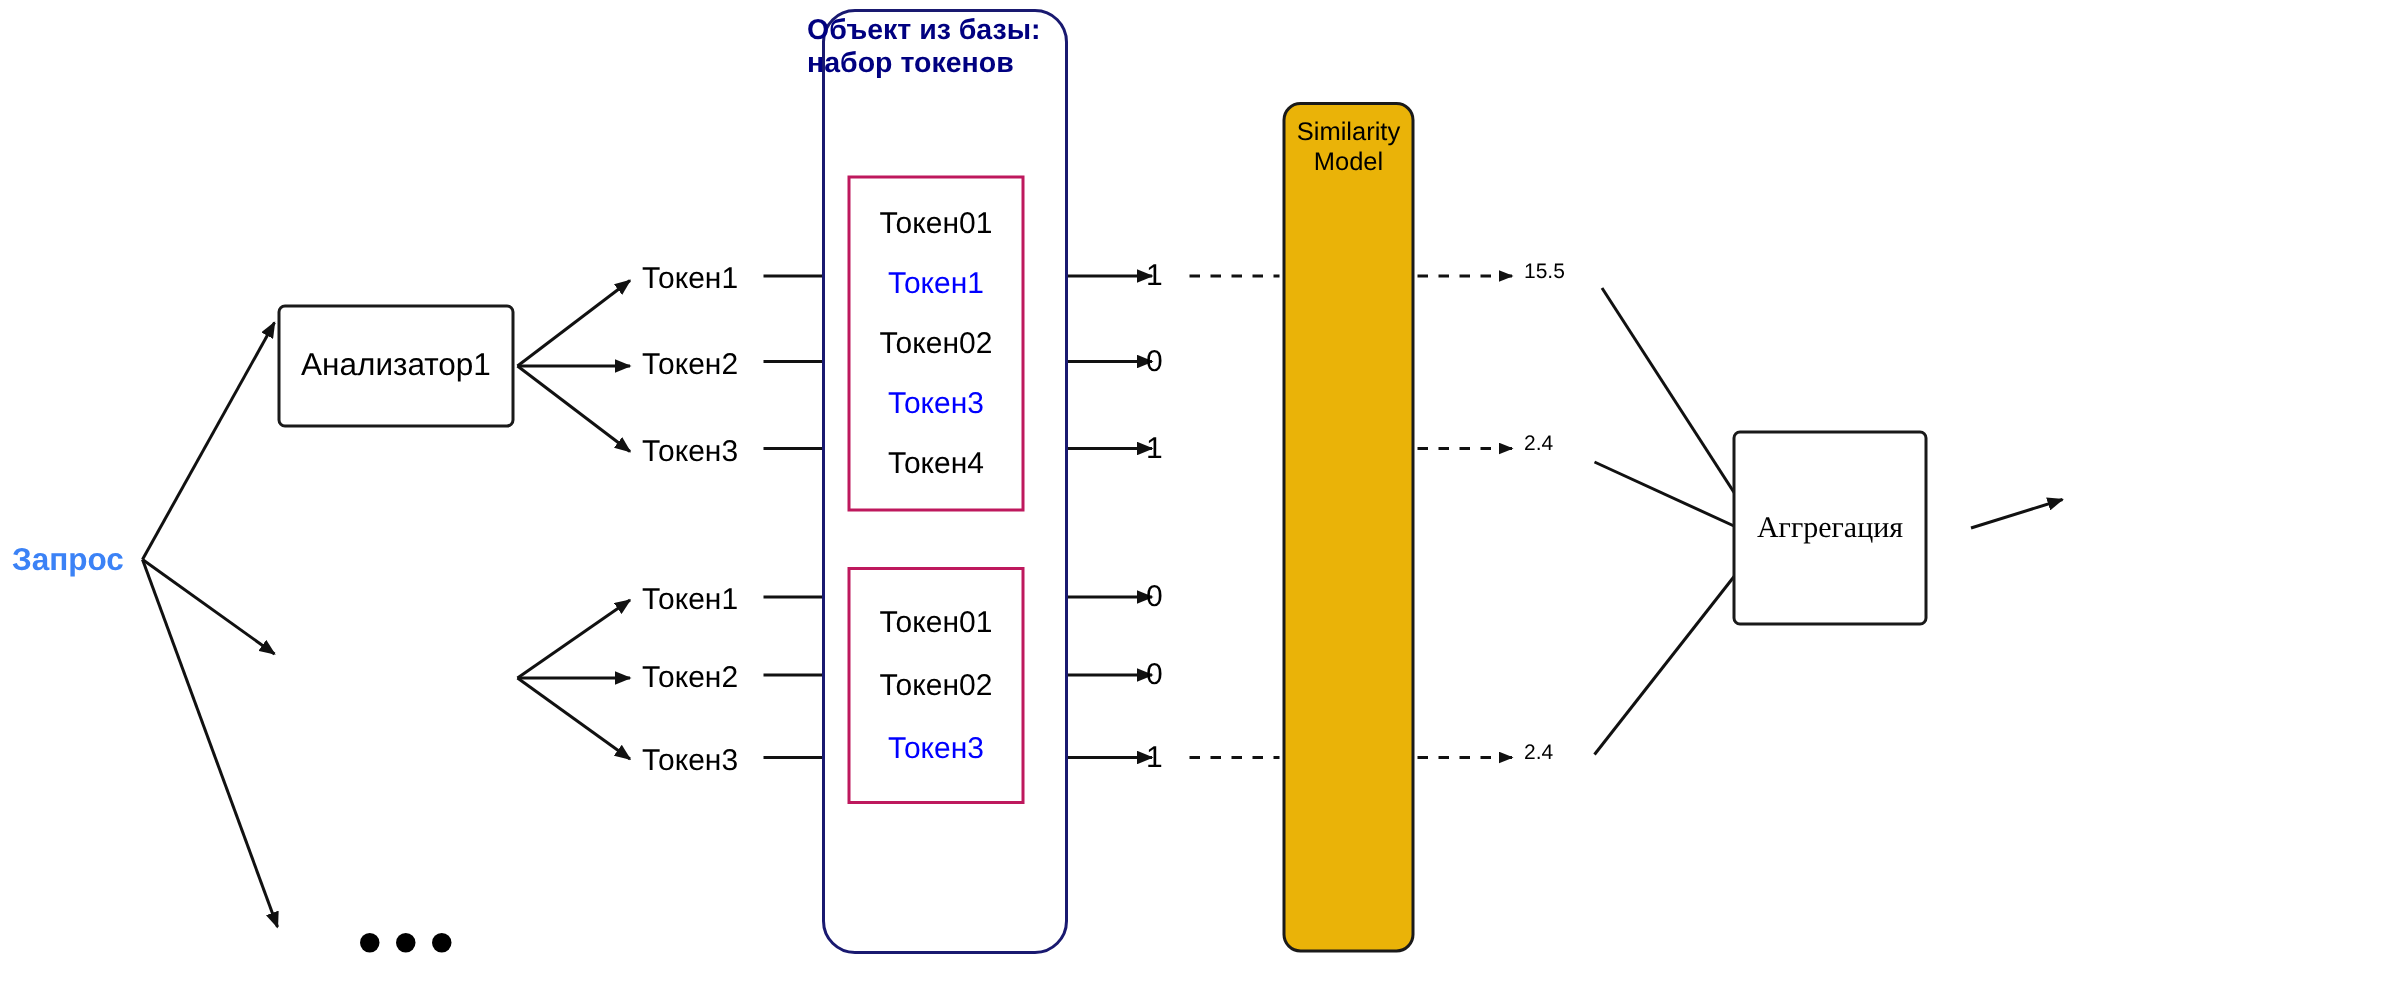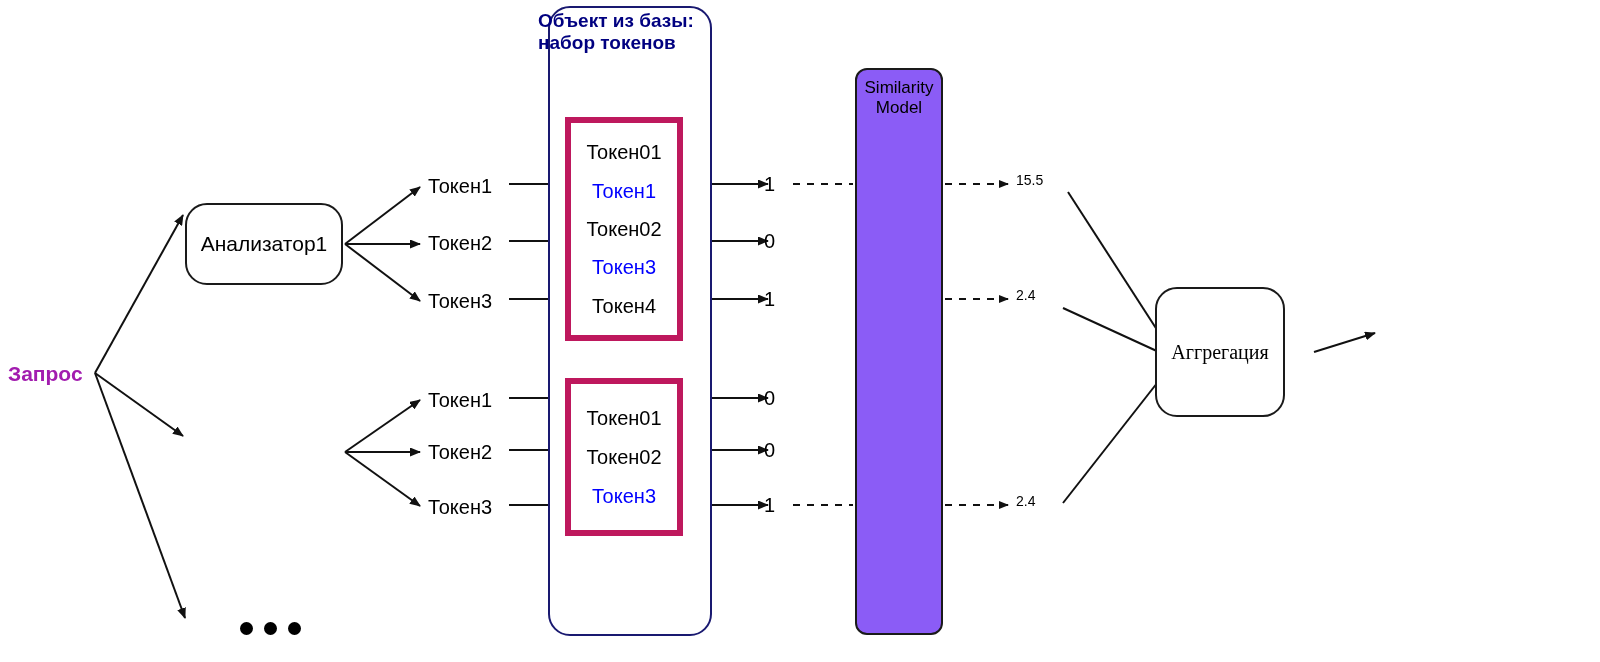--- a/index.html
+++ b/index.html
@@ -26,21 +26,21 @@
     box-sizing: border-box;
     display: flex;
     align-items: center;
     justify-content: center;
     text-align: center;
     color: #000000;
     background: #ffffff;
   }
   .rounded-box {
     border: 2px solid #1a1a1a;
-    border-radius: 22px;
+    border-radius: 5px;
     font-size: 21px;
   }
   .outer-tokens {
     border: 2px solid #191970;
     border-radius: 22px;
     background: #ffffff;
     align-items: flex-start;
     justify-content: center;
   }
   .outer-title {
@@ -48,21 +48,21 @@
     color: #000080;
     font-weight: bold;
     font-size: 19px;
     line-height: 1.15;
     text-align: left;
     white-space: pre-line;
   }
   .inner-box {
     position: absolute;
     box-sizing: border-box;
-    border: 6px solid #be185d;
+    border: 2px solid #be185d;
     background: #ffffff;
     display: flex;
     flex-direction: column;
     align-items: center;
     justify-content: space-around;
   }
   .tok-line {
     font-size: 20px;
     color: #000000;
     line-height: 1;
@@ -77,29 +77,29 @@
   .score-label {
     position: absolute;
     font-size: 14px;
     color: #000000;
     white-space: nowrap;
   }
   .query-label {
     position: absolute;
     font-size: 21px;
     font-weight: bold;
-    color: #a21caf;
+    color: #3b82f6;
     white-space: nowrap;
   }
   .sim-box {
     position: absolute;
     box-sizing: border-box;
     border: 2px solid #1a1a1a;
     border-radius: 12px;
-    background: #8b5cf6;
+    background: #eab308;
     font-size: 17px;
     line-height: 1.2;
     text-align: center;
     padding-top: 8px;
     white-space: pre-line;
     color: #000000;
   }
   .final-text {
     position: absolute;
     font-size: 21px;

